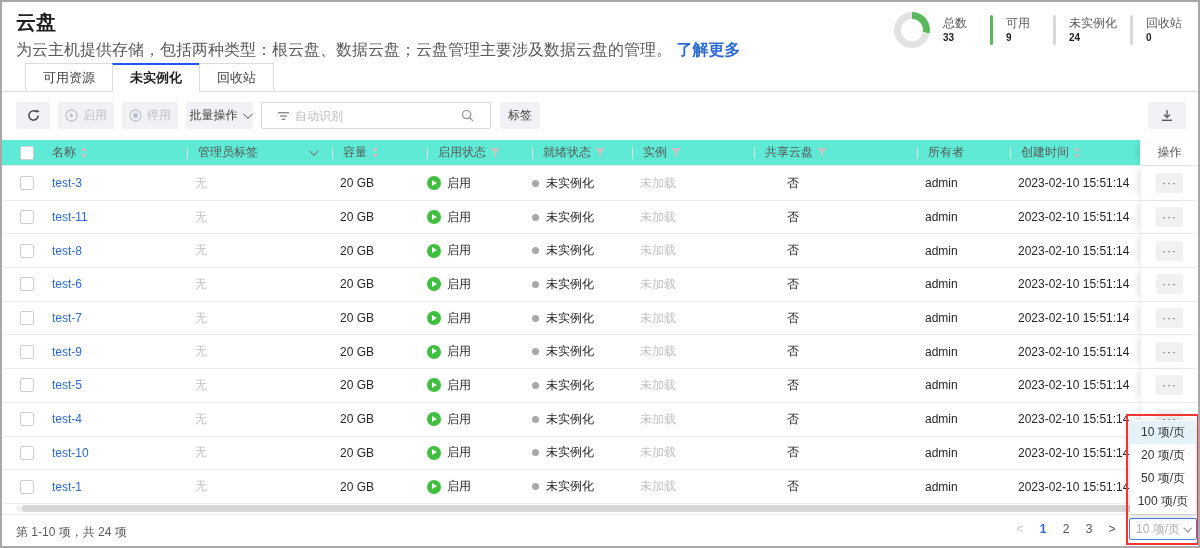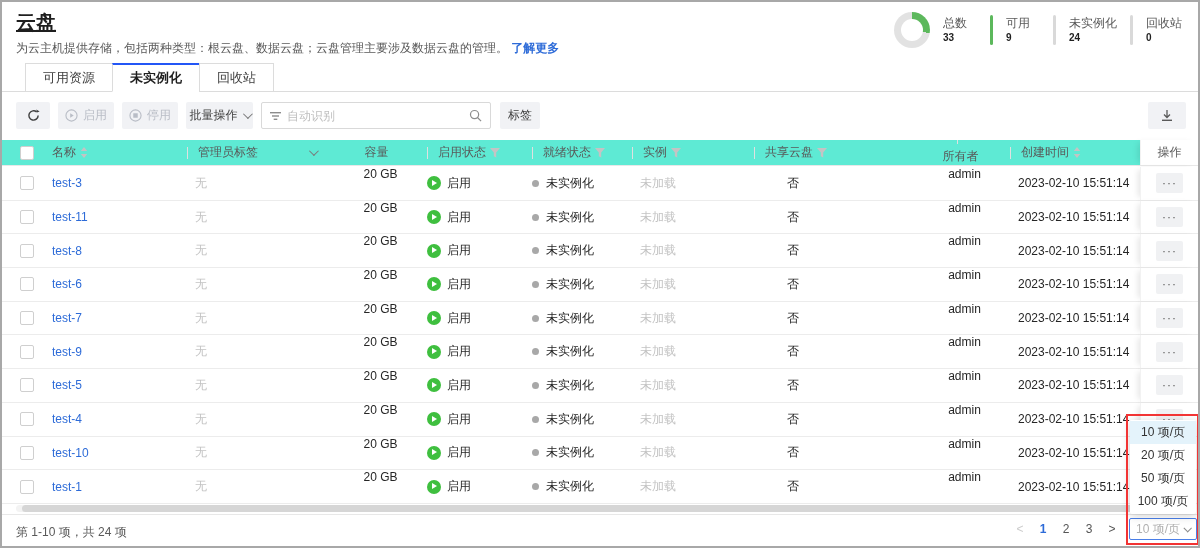--- a/index.html
+++ b/index.html
@@ -1,22 +1,22 @@
 <!DOCTYPE html>
 <html><head>
 <meta charset="utf-8">
 <style>
   * { margin:0; padding:0; box-sizing:border-box; }
   body { background:#fff; font-family:"Liberation Sans","DejaVu Sans",sans-serif; }
   .page { position:relative; width:1200px; height:548px; background:#fff;
           border:2px solid #a8a8a8; overflow:hidden; font-size:12px; color:#262626; }
 
   
-  .title { position:absolute; left:14px; top:7px; font-size:20px; font-weight:bold; color:#1f1f1f;text-decoration:underline; }
-  .subtitle { position:absolute; left:14px; top:38px; font-size:12px; color:#595959; }
+  .title { position:absolute; left:14px; top:7px; font-size:20px; font-weight:bold; color:#1f1f1f; }
+  .subtitle { position:absolute; left:14px; top:38px; font-size:16px; color:#595959; }
   .subtitle a { color:#2d6bd8; font-weight:bold; text-decoration:none; cursor:pointer; }
 
   .stats { position:absolute; right:16px; top:10px; display:flex; align-items:center; gap:13px; }
   .donut { width:36px; height:36px; border-radius:50%;
            background:conic-gradient(#5cb85c 0deg 100deg, #e2e2e2 100deg 360deg);
            position:relative; }
   .donut::after { content:""; position:absolute; left:7px; top:7px; width:22px; height:22px;
                   border-radius:50%; background:#fff; }
   .stat { display:flex; flex-direction:column; line-height:1.35; min-width:34px; }
   .stat .lbl { font-size:12px; color:#595959; white-space:nowrap; }
@@ -36,43 +36,43 @@
 
   
   .toolbar { position:absolute; left:0; top:100px; width:100%; height:28px; }
   .tbtn { position:absolute; top:0; height:27px; display:flex; align-items:center; justify-content:center;
           gap:5px; background:#f1f2f5; border:none; border-radius:2px; font-size:12px; color:#404040;
           cursor:pointer; font-family:inherit; }
   .tbtn.disabled { color:#b9bdc6; cursor:default; }
   .chev { display:inline-block; width:7px; height:7px; border-right:1px solid #7a7a7a;
           border-bottom:1px solid #7a7a7a; transform:rotate(45deg) translateY(-2px); }
   .searchbox { position:absolute; left:259px; top:0; width:230px; height:27px; background:#fff;
-               border:1px solid #d9d9d9; border-radius:2px; display:flex; align-items:center; padding:0 8px; }
+               border:1px solid #d9d9d9; border-radius:2px; display:flex; align-items:center; padding:0 16px; }
   .searchbox input { flex:1; border:none; outline:none; font-size:12px; color:#404040;
                      font-family:inherit; background:transparent; margin:0 6px; }
   .searchbox input::placeholder { color:#bfbfbf; }
 
   
   .thead { position:absolute; left:0; top:138px; width:1196px; height:26px; display:flex;
            border-bottom:1px solid #e8e8e8; color:#595959; background:#5eead4; }
   .tbody { position:absolute; left:0; top:165px; width:1196px; }
   .tr { display:flex; height:33.7px; border-bottom:1px solid #ececec; background:#fff; }
   .cell { display:flex; align-items:center; padding-right:6px; overflow:hidden; white-space:nowrap; }
   .hcell { display:flex; align-items:center; gap:4px; }
   .hdiv { width:1px; height:12px; background:#e0e0e0; margin-right:6px; }
 
   .c-check   { width:50px;  padding-left:18px; }
   .c-name    { width:135px; padding-left:0; }
   .c-tag     { width:145px; }
-  .c-cap     { width:95px;flex-direction:column;  }
+  .c-cap     { width:95px;  }
   .c-en      { width:105px; }
   .c-ready   { width:100px; }
   .c-inst    { width:122px; }
   .c-shared  { width:163px; }
-  .c-owner   { width:93px;flex-direction:column;  }
+  .c-owner   { width:93px;  }
   .c-created { width:130px; }
   .c-ops     { width:58px;  justify-content:center; padding-right:0;
                box-shadow:-5px 0 6px -3px rgba(0,0,0,0.10); border-left:1px solid #f2f2f2; background:#fff; }
   .tbody .c-tag, .tbody .c-cap, .tbody .c-inst, .tbody .c-shared,
   .tbody .c-owner, .tbody .c-created { padding-left:8px; }
   .tbody .c-shared { padding-left:33px; }
 
   .muted { color:#c3c3c3; }
   .link { color:#2d6bd8; text-decoration:none; cursor:pointer; }
   .checkbox { width:14px; height:14px; border:1px solid #cfcfcf; border-radius:2px; background:#fff;

